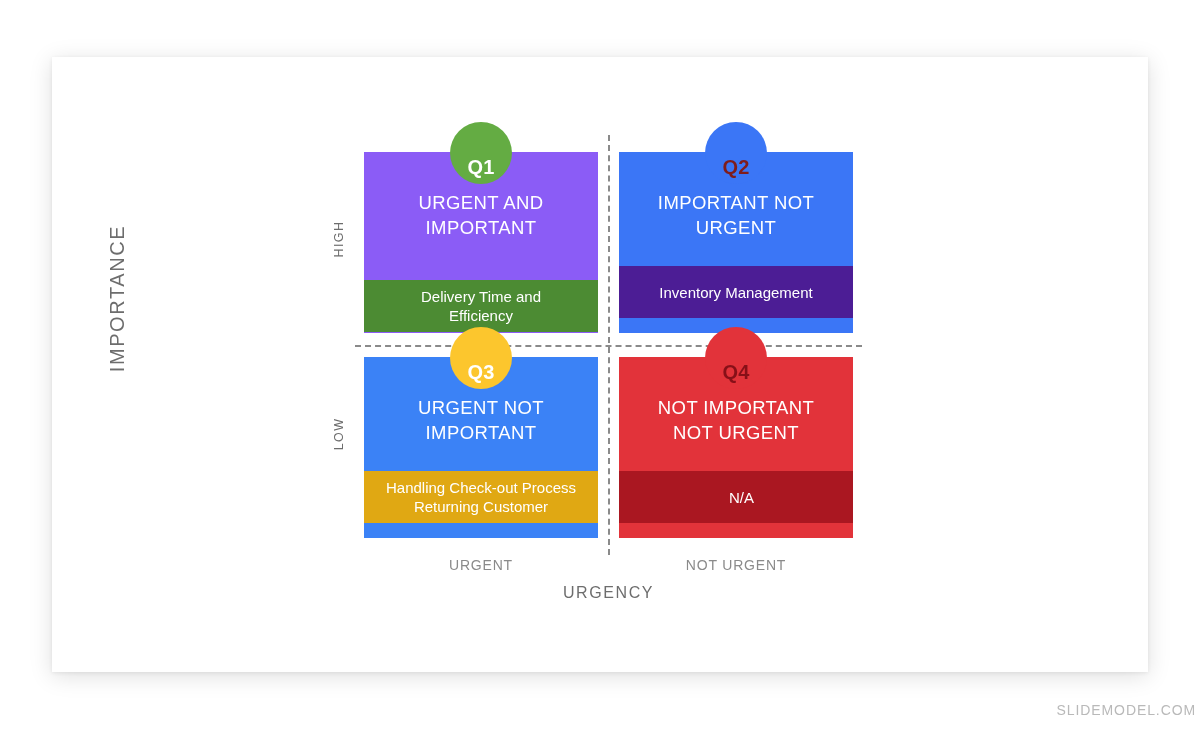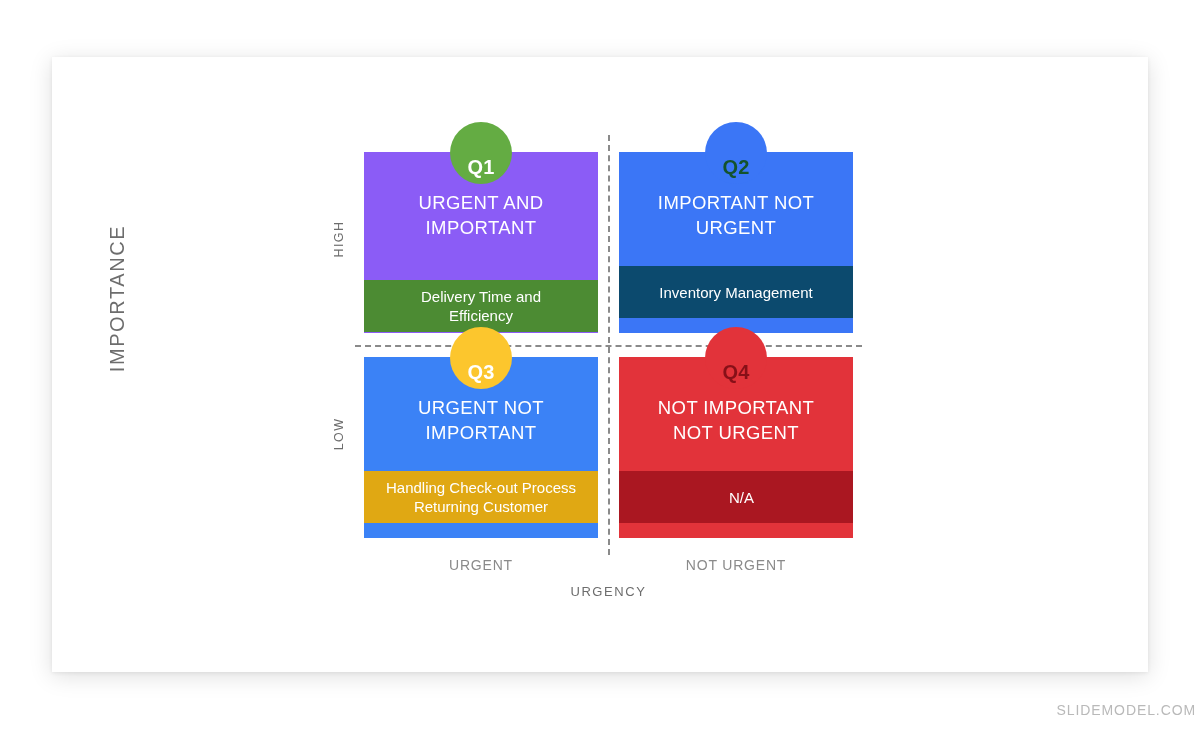--- a/index.html
+++ b/index.html
@@ -173,21 +173,21 @@
   #tick-urgent { left: 312px; }
   #tick-not-urgent { left: 567px; }
 
   .axis-horiz-title {
     position: absolute;
     left: 312px;
     top: 527px;
     width: 489px;
     text-align: center;
     color: #6d6d6d;
-    font-size: 13px;
+    font-size: 16px;
     letter-spacing: 1.6px;
   }
 
   
   #watermark {
     position: absolute;
     right: 4px;
     top: 702px;
     color: #b9b9b9;
     font-size: 14px;
@@ -222,28 +222,28 @@
         <div class="badge" style="background:#64AC43;"></div>
         <div class="badge-label" style="color:#ffffff;text-align:right;">Q1</div>
       </div>
 
       <div class="quad" id="quad-q2">
         <div class="body" style="background:#3B76F6;">
           <div class="title">
             <span>IMPORTANT NOT</span><br>
             <span>URGENT</span>
           </div>
-          <div class="band" style="background:#0c4a6e;">
+          <div class="band" style="background:#4c1d95;">
             <div>
               <span>Inventory Management</span>
             </div>
           </div>
         </div>
         <div class="badge" style="background:#3B76F6;"></div>
-        <div class="badge-label" style="color:#14532d;">Q2</div>
+        <div class="badge-label" style="color:#7f1d1d;">Q2</div>
       </div>
 
       <div class="quad" id="quad-q3">
         <div class="body" style="background:#3b82f6;">
           <div class="title">
             <span>URGENT NOT</span><br>
             <span>IMPORTANT</span>
           </div>
           <div class="band" style="background:#E0A813;">
             <div>

